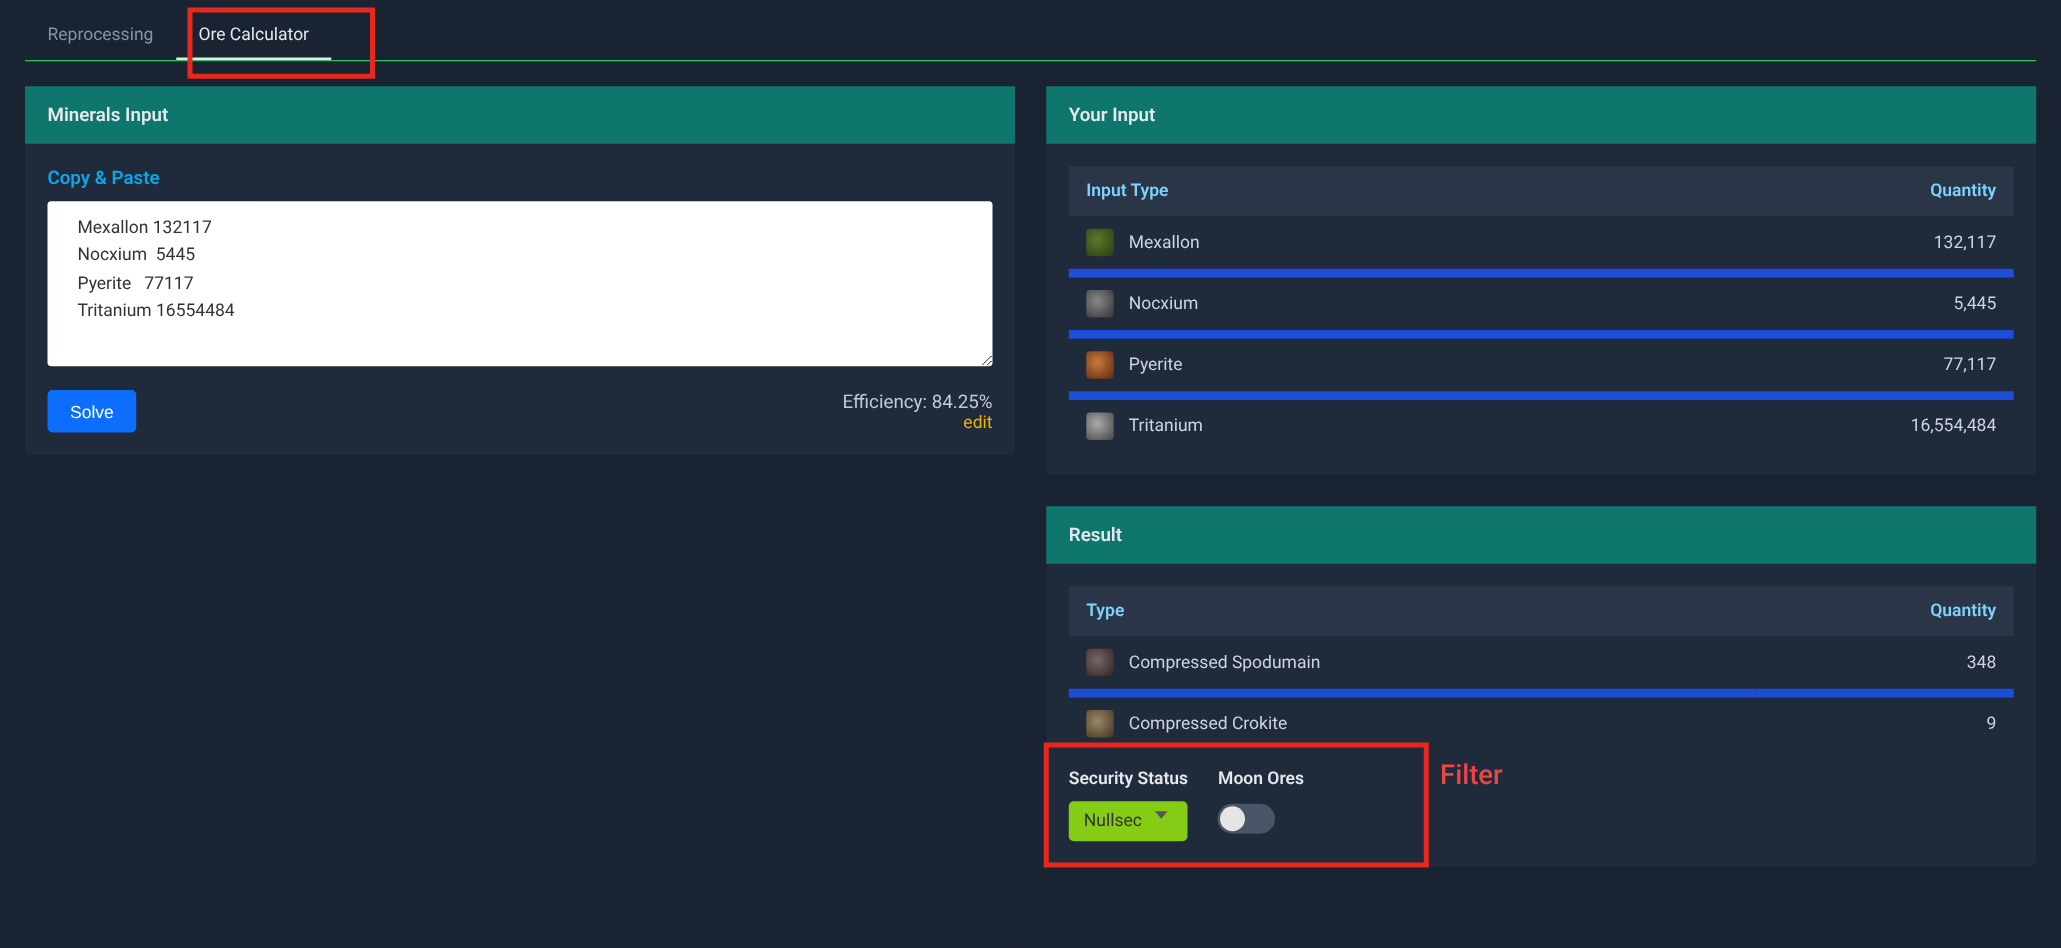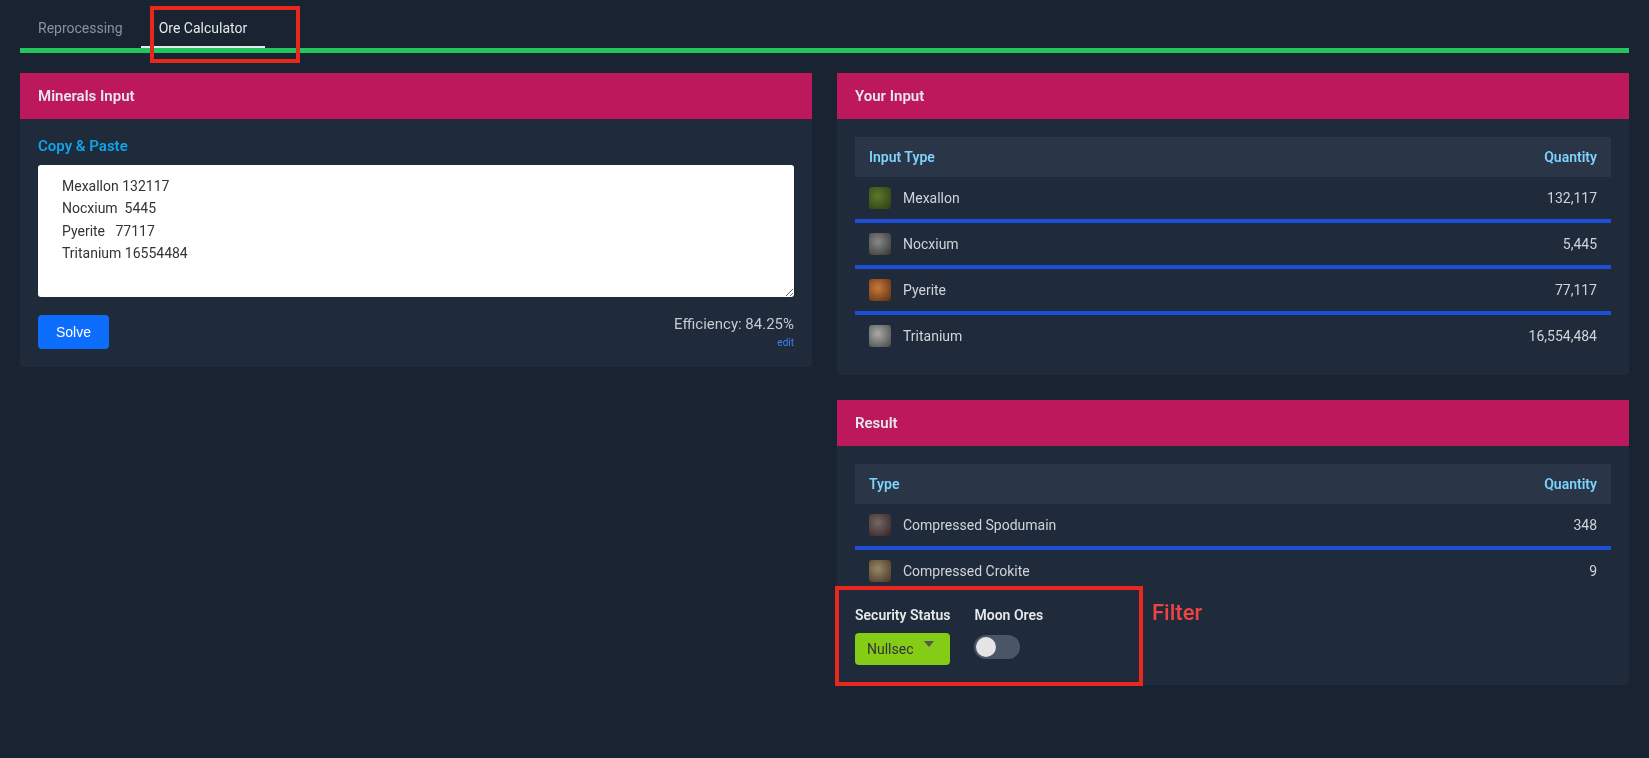--- a/index.html
+++ b/index.html
@@ -5,21 +5,21 @@
     * { box-sizing: border-box; margin: 0; padding: 0; }
     body {
       background: #1a2332;
       color: #d0d4da;
       font-family: -apple-system, BlinkMacSystemFont, "Segoe UI", Roboto, sans-serif;
       font-size: 14px;
       padding: 10px 20px;
     }
     .tabs {
       display: flex;
-      border-bottom: 5px solid #22c55e;
+      border-bottom: 1px solid #22c55e;
       margin-bottom: 20px;
       position: relative;
     }
     .tab {
       padding: 10px 18px;
       color: #8a92a0;
       cursor: pointer;
     }
     .tab.active {
       color: #e5e8ec;
@@ -36,21 +36,21 @@
       align-items: flex-start;
     }
     .left { flex: 1; }
     .right { flex: 1; }
     .card {
       background: #1f2a3a;
       border-radius: 4px;
       margin-bottom: 25px;
     }
     .card-header {
-      background: #be185d;
+      background: #0f766e;
       padding: 14px 18px;
       font-weight: 600;
       color: #e5e8ec;
       font-size: 15px;
     }
     .card-body {
       padding: 18px;
     }
     .section-label {
       font-weight: 600;
@@ -81,32 +81,32 @@
       background: #0d6efd;
       color: #fff;
       border: none;
       padding: 9px 18px;
       border-radius: 4px;
       cursor: pointer;
       font-size: 14px;
     }
     .eff-block { text-align: right; }
     .eff-text { color: #c5c9d0; font-size: 15px; }
-    .edit-link { color: #3b82f6; cursor: pointer; font-size: 10px; }
+    .edit-link { color: #eab308; cursor: pointer; font-size: 14px; }
     .table { width: 100%; border-collapse: collapse; }
     .table thead th {
       background: #2a3547;
       padding: 12px 14px;
       text-align: left;
       font-weight: 600;
       color: #7dd3fc;
       font-size: 14px;
     }
     .table thead th:last-child { text-align: right; }
-    .table tbody tr { border-bottom: 4px solid #1d4ed8; }
+    .table tbody tr { border-bottom: 7px solid #1d4ed8; }
     .table tbody tr:last-child { border-bottom: none; }
     .table tbody td {
       padding: 10px 14px;
       color: #d0d4da;
       vertical-align: middle;
     }
     .table tbody td:last-child { text-align: right; }
     .row-flex { display: flex; align-items: center; gap: 12px; }
     .item-icon {
       width: 22px; height: 22px;

